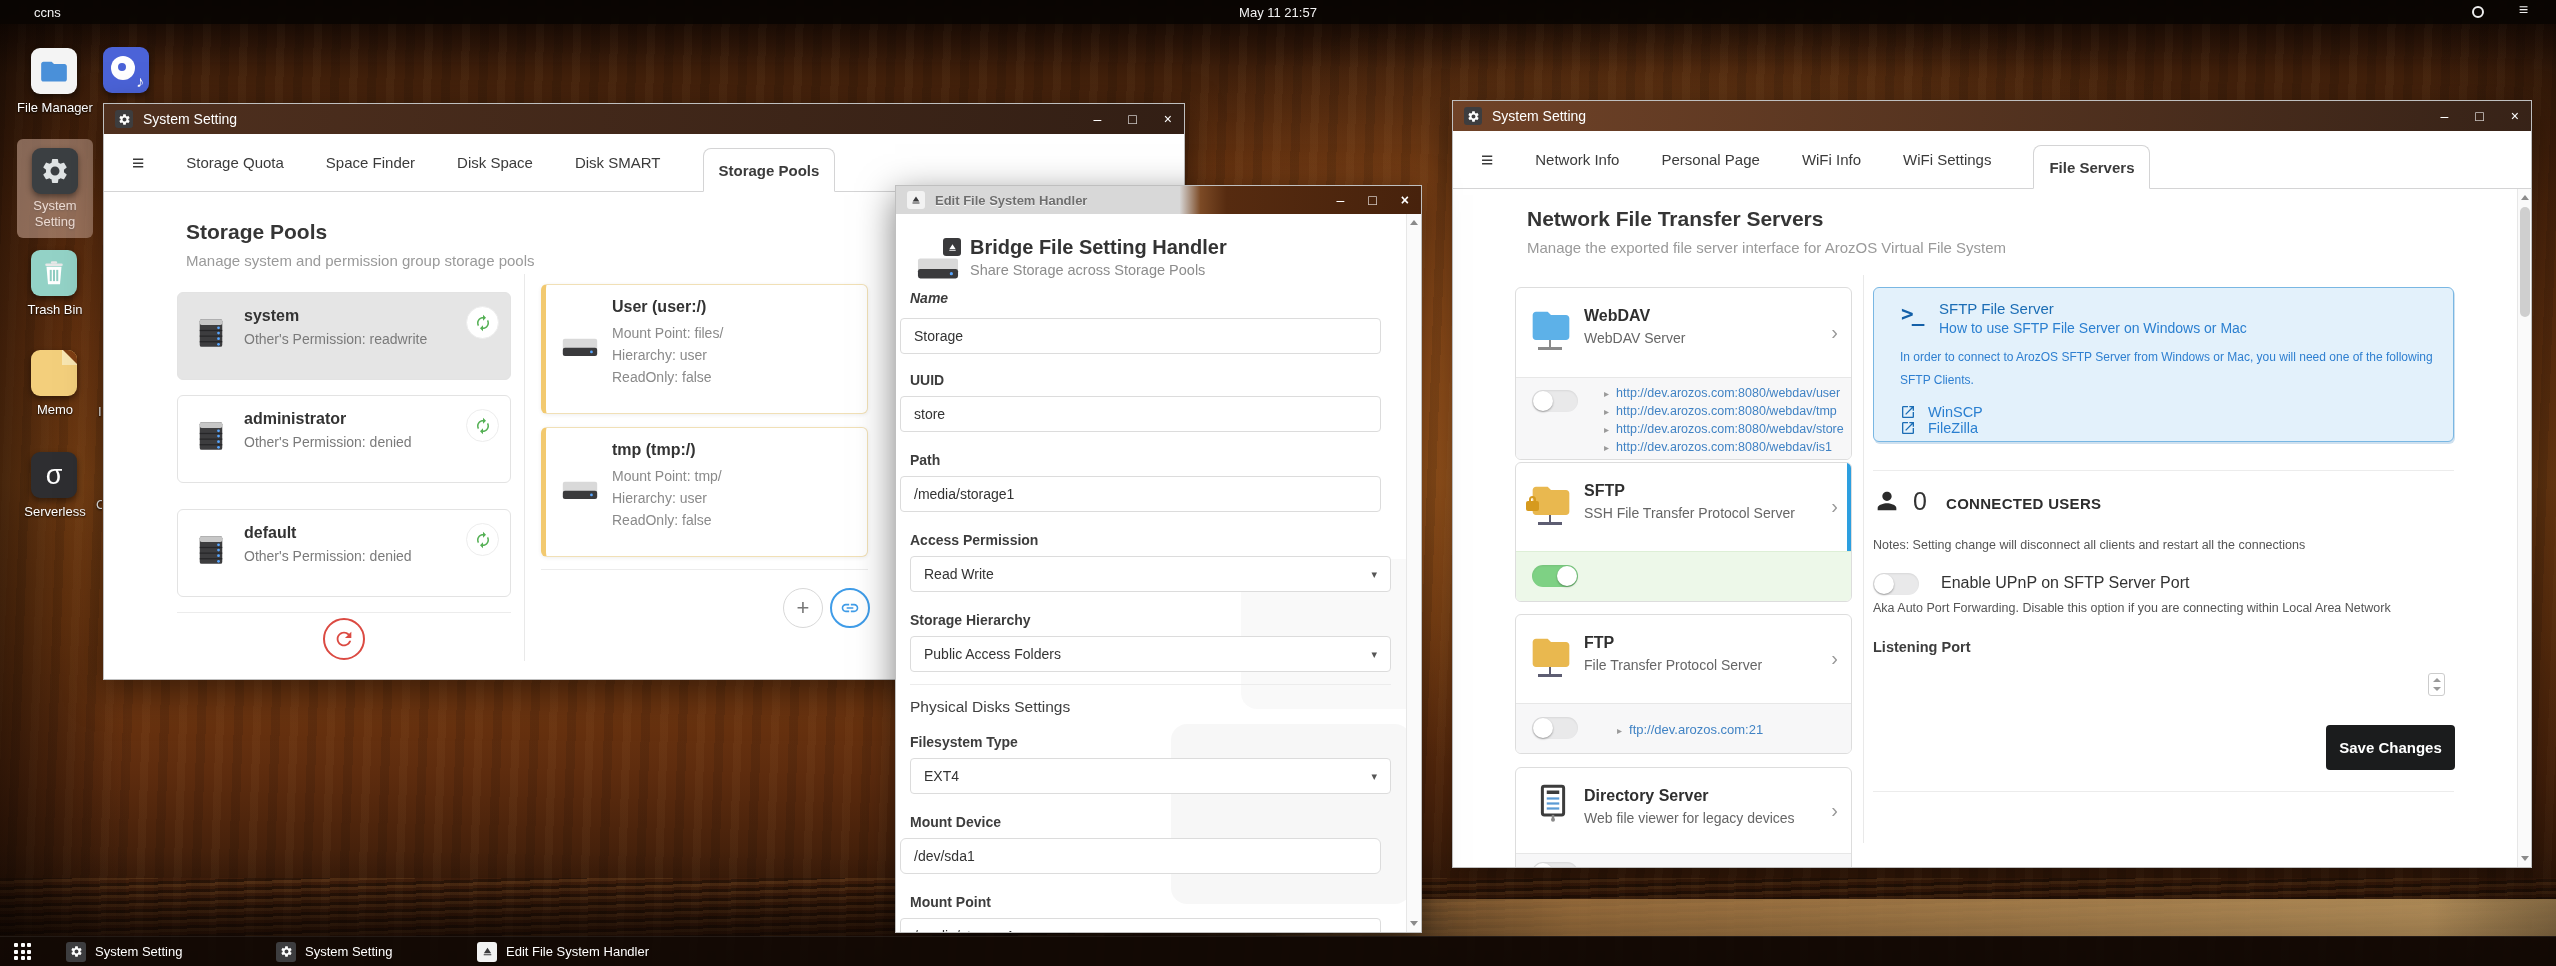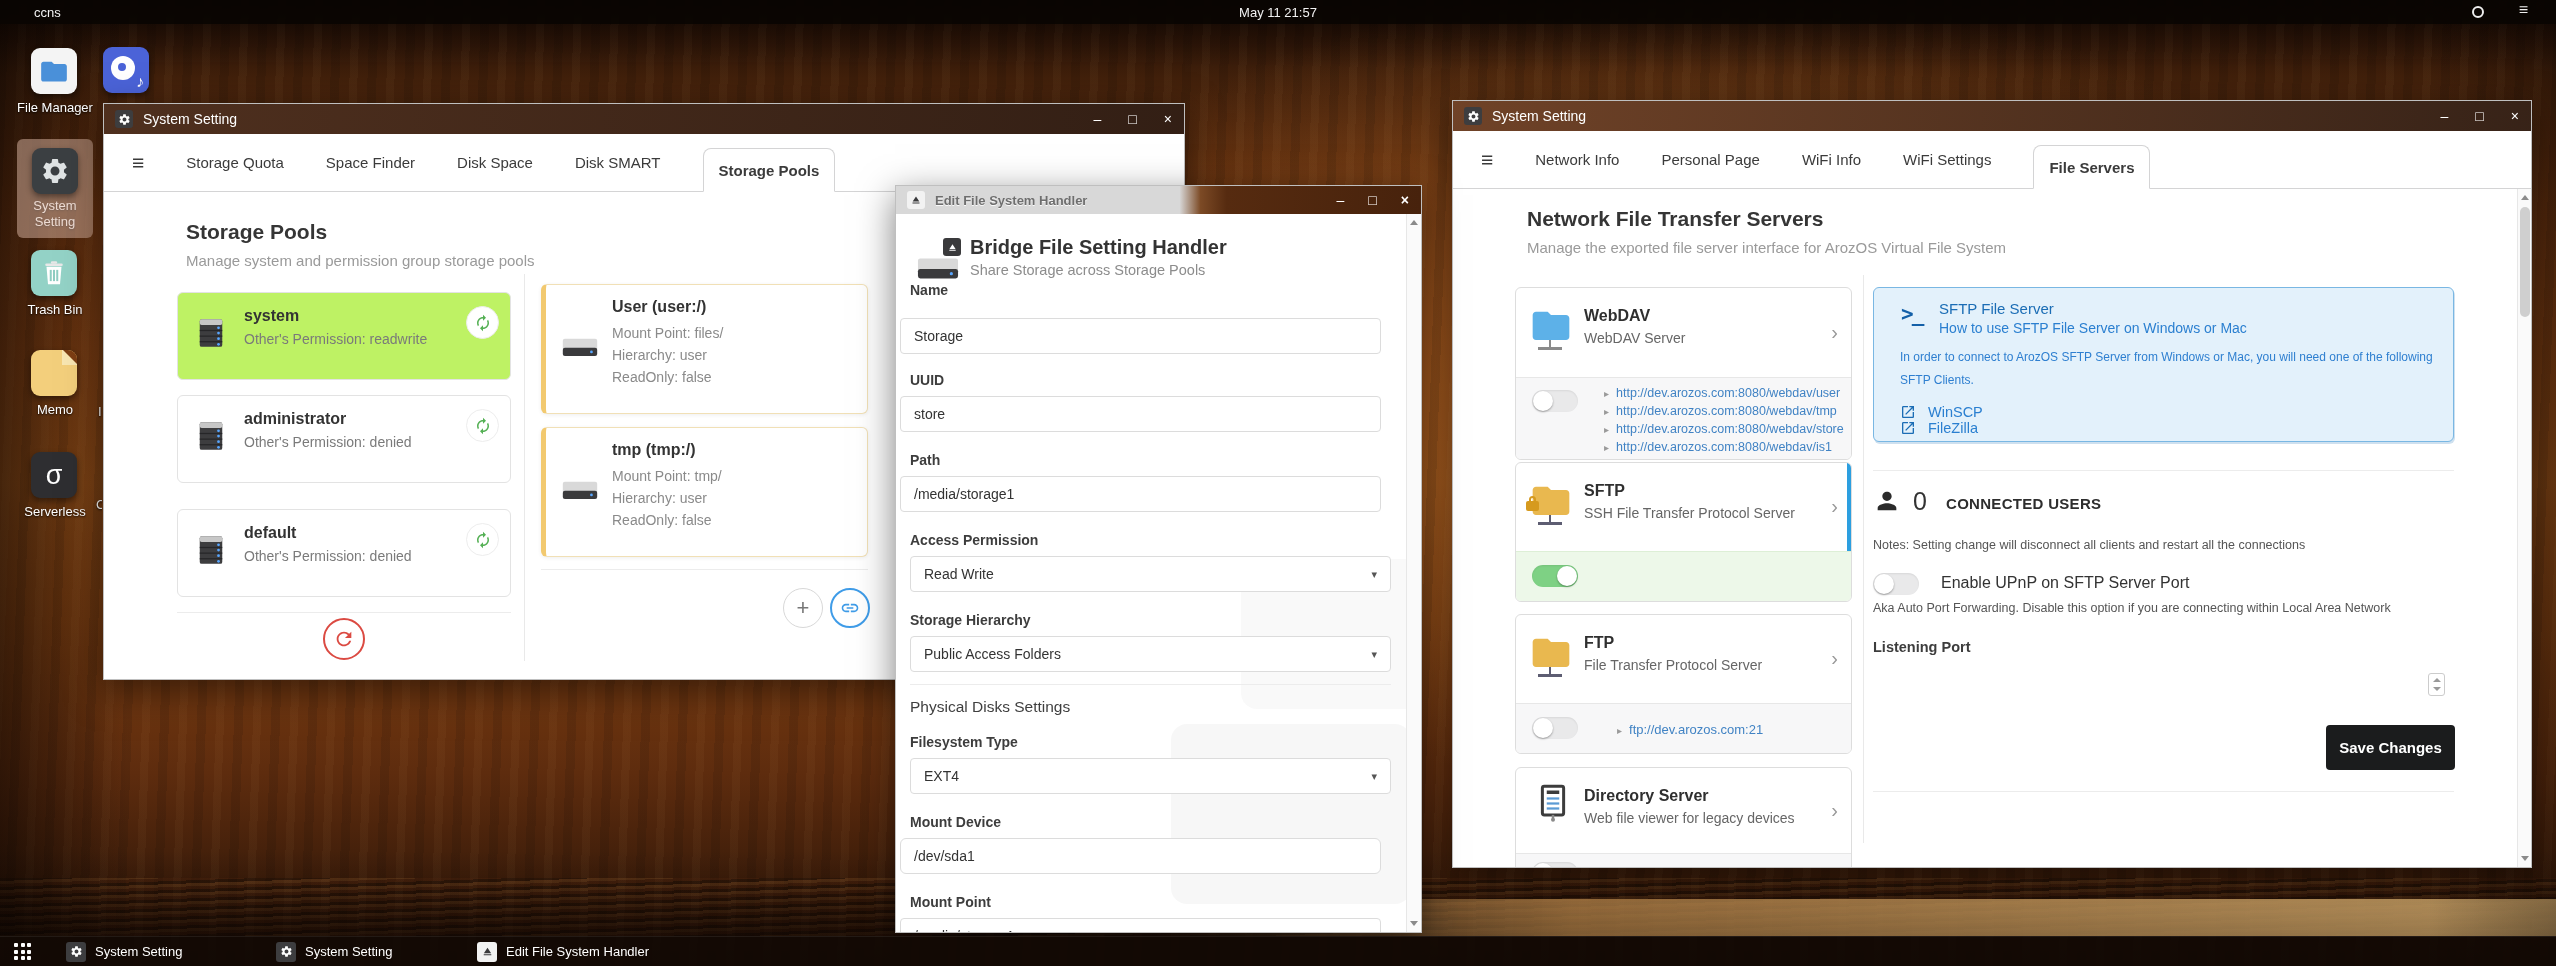--- a/index.html
+++ b/index.html
@@ -51,21 +51,21 @@
   .tab.active { align-self:flex-end; height:44px; line-height:43px; padding:0 15px; margin-bottom:-1px; font-weight:bold;
     border:1px solid #d4d4d5; border-bottom:1px solid #fff; border-radius:8px 8px 0 0; background:#fff; }
   .content { position:absolute; left:0; right:0; top:88px; bottom:0; background:#fff; overflow:hidden; }
   .h1 { position:absolute; font-size:21px; font-weight:bold; color:#353535; }
   .hsub { position:absolute; font-size:15px; color:#9a9a9a; }
   .vdiv { position:absolute; width:1px; background:#e9e9e9; }
   .hdiv { position:absolute; height:1px; background:#ececec; }
 
   
   .pcard { position:absolute; left:73px; width:334px; height:88px; border:1px solid #e3e3e3; border-radius:6px; background:#fff; }
-  .pcard.sel { background:#bef264; }
+  .pcard.sel { background:#e5e5e5; }
   .pcard .nm { position:absolute; left:66px; top:14px; font-size:16px; font-weight:bold; color:#333; }
   .pcard .pm { position:absolute; left:66px; top:38px; font-size:14px; color:#7a7a7a; }
   .pcard .rack { position:absolute; left:18px; top:24px; }
   .synccirc { position:absolute; right:11px; top:13px; width:33px; height:33px; border:1px solid #ededed; border-radius:50%; background:#fff; display:flex; align-items:center; justify-content:center; }
   .mcard { position:absolute; left:437px; width:327px; height:130px; background:#fff; border:1px solid #f1e0b6; border-left:5px solid #f2c96f; border-radius:6px; box-shadow:0 1px 4px rgba(0,0,0,.07); }
   .mcard .nm { position:absolute; left:66px; top:13px; font-size:16px; font-weight:bold; color:#333; }
   .mcard .ln { position:absolute; left:66px; font-size:14px; color:#8a8a8a; }
   .mcard .drv { position:absolute; left:16px; top:52px; }
   .circbtn { position:absolute; border-radius:50%; background:#fff; display:flex; align-items:center; justify-content:center; }
 
@@ -534,21 +534,21 @@
           </svg>
         <span class="badge">
             <svg width="11" height="11" fill="#fff">
               <use href="#i-eject"></use>
             </svg>
           </span>
       </div>
       <div style="position:absolute;left:74px;top:22px;font-size:20px;font-weight:bold;color:#333;">Bridge File Setting Handler</div>
       <div style="position:absolute;left:74px;top:48px;font-size:14.5px;color:#8c8c8c;">Share Storage across Storage Pools</div>
 
-      <span class="flabel" style="top:68px;">Name</span>
+      <span class="flabel" style="top:76px;font-style:italic;">Name</span>
       <input class="finput" style="top: 104px;" value="Storage">
 
       <span class="flabel" style="top:158px;">UUID</span>
       <input class="finput" style="top: 182px;" value="store">
 
       <span class="flabel" style="top:238px;">Path</span>
       <input class="finput" style="top: 262px;" value="/media/storage1">
 
       <span class="flabel" style="top:318px;">Access Permission</span>
       <div class="fselect" style="top:342px;">

